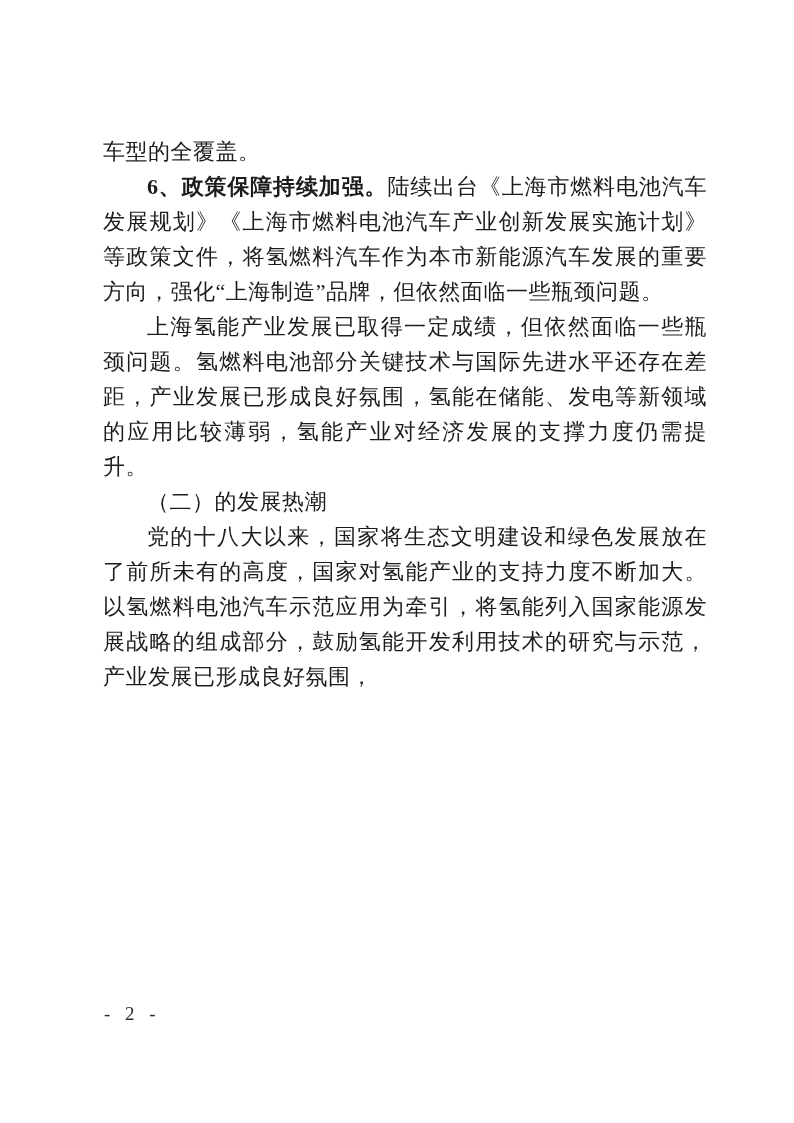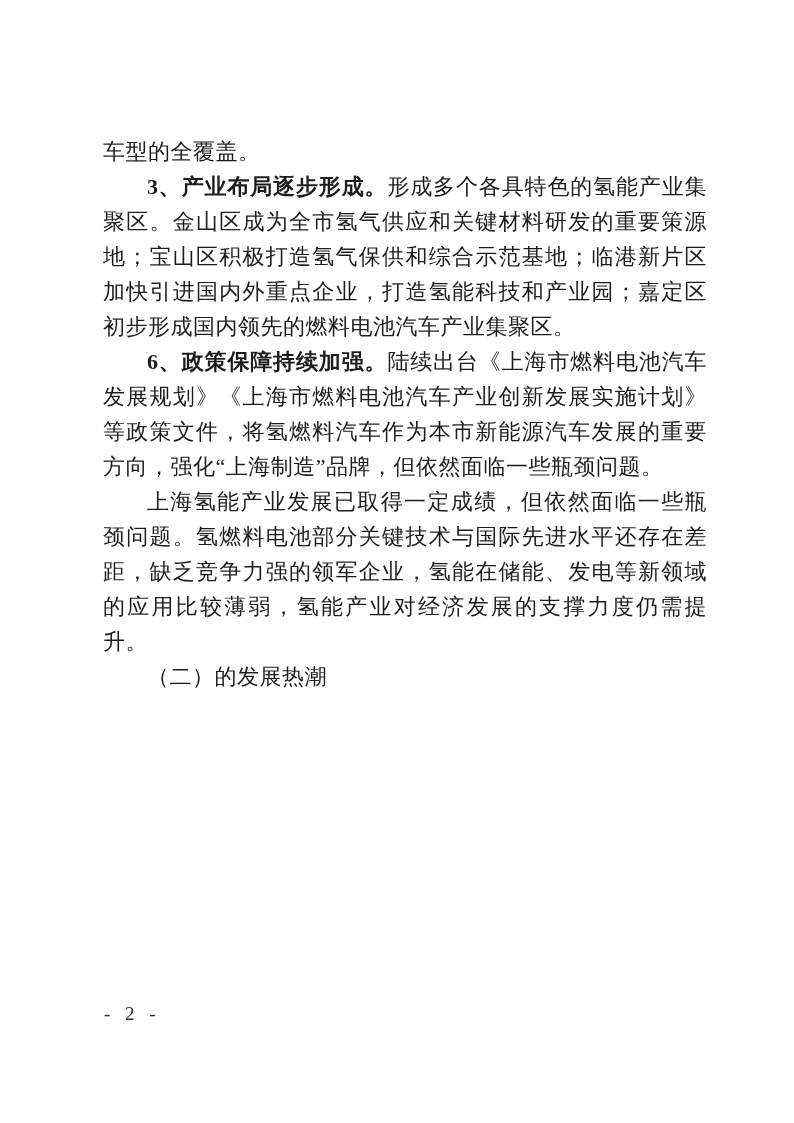--- a/index.html
+++ b/index.html
@@ -52,19 +52,19 @@
     font-family: "Liberation Serif", "DejaVu Serif", serif;
   }
 </style>
 </head>
 <body>
 
 <div class="page" style="background: rgb(255, 255, 255);">
   <div class="doc-body" style="color: rgb(28, 28, 28);">
 
   <p class="para"><span class="run">车型的全覆盖。</span></p>
-      <p class="para indent"><span class="run bold">3、产业布局逐步形成。</span><span class="run">形成多个各具特色的氢能产业集聚区。金山区成为全市氢气供应和关键材料研发的重要策源地；宝山区积极打造氢气保供和综合示范基地；临港新片区加快引进国内外重点企业，打造氢能科技和产业园；嘉定区初步形成国内领先的燃料电池汽车产业集聚区。</span></p>
       <p class="para indent"><span class="run bold">6、政策保障持续加强。</span><span class="run">陆续出台《上海市燃料电池汽车发展规划》《上海市燃料电池汽车产业创新发展实施计划》等政策文件，将氢燃料汽车作为本市新能源汽车发展的重要方向，强化“上海制造”品牌，但依然面临一些瓶颈问题。</span></p>
-      <p class="para indent"><span class="run">上海氢能产业发展已取得一定成绩，但依然面临一些瓶颈问题。氢燃料电池部分关键技术与国际先进水平还存在差距，缺乏竞争力强的领军企业，氢能在储能、发电等新领域的应用比较薄弱，氢能产业对经济发展的支撑力度仍需提升。</span></p>
+      <p class="para indent"><span class="run">上海氢能产业发展已取得一定成绩，但依然面临一些瓶颈问题。氢燃料电池部分关键技术与国际先进水平还存在差距，产业发展已形成良好氛围，氢能在储能、发电等新领域的应用比较薄弱，氢能产业对经济发展的支撑力度仍需提升。</span></p>
       <p class="para indent"><span class="run">（二）的发展热潮</span></p>
+      <p class="para indent"><span class="run">党的十八大以来，国家将生态文明建设和绿色发展放在了前所未有的高度，国家对氢能产业的支持力度不断加大。以氢燃料电池汽车示范应用为牵引，将氢能列入国家能源发展战略的组成部分，鼓励氢能开发利用技术的研究与示范，产业发展已形成良好氛围，</span></p>
     </div>
   <div class="page-number">- 2 -</div>
 </div>
 
 </body></html>

